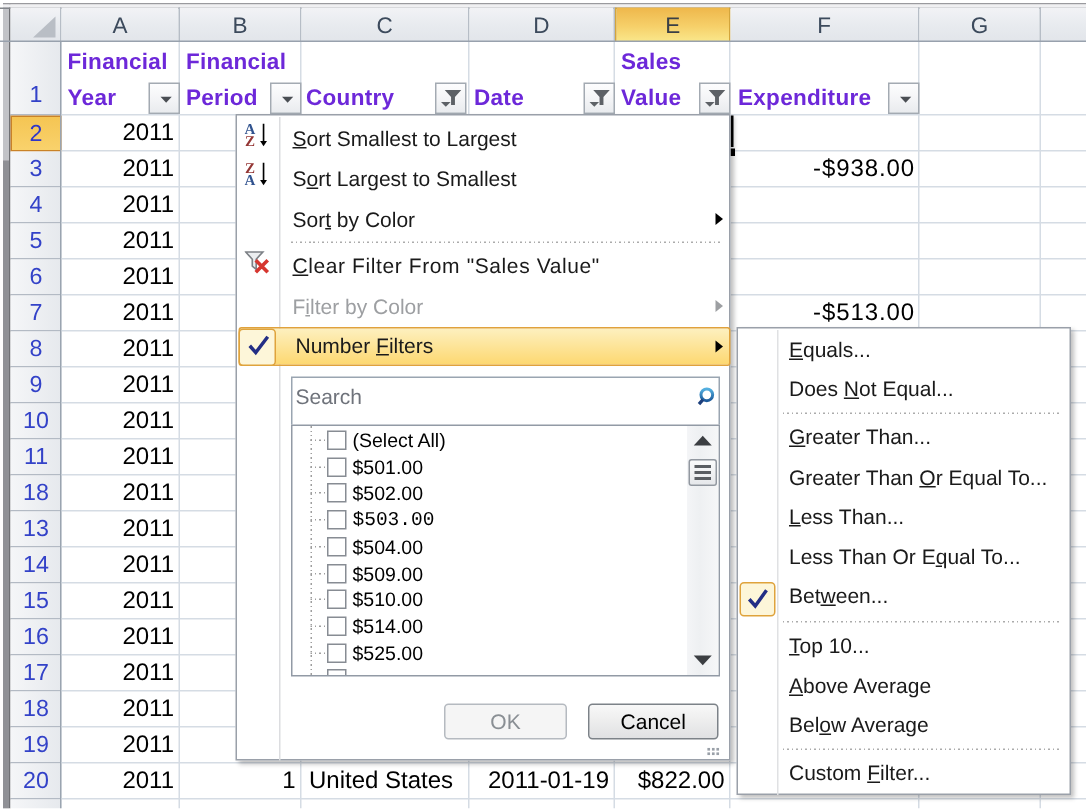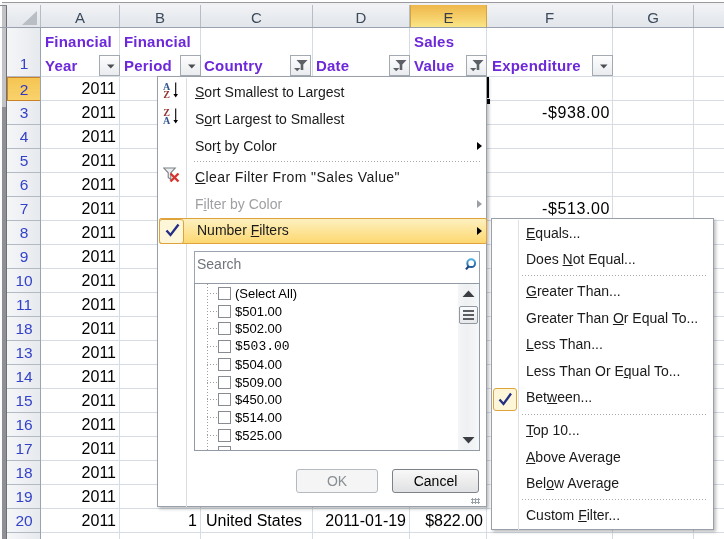--- a/index.html
+++ b/index.html
@@ -246,21 +246,21 @@
         <div class="li" style="left:40px;top:19px;">$501.00</div>
     <div class="cb" style="left:23px;top:38px;"></div>
         <div class="li" style="left:40px;top:36px;">$502.00</div>
     <div class="cb" style="left:23px;top:56px;"></div>
         <div class="li" style="left:40px;top:54px;font-family:Liberation Mono, monospace;">$503.00</div>
     <div class="cb" style="left:23px;top:74px;"></div>
         <div class="li" style="left:40px;top:72px;">$504.00</div>
     <div class="cb" style="left:23px;top:92px;"></div>
         <div class="li" style="left:40px;top:90px;">$509.00</div>
     <div class="cb" style="left:23px;top:109px;"></div>
-        <div class="li" style="left:40px;top:107px;">$450.00</div>
+        <div class="li" style="left:40px;top:107px;">$510.00</div>
     <div class="cb" style="left:23px;top:127px;"></div>
         <div class="li" style="left:40px;top:125px;">$514.00</div>
     <div class="cb" style="left:23px;top:145px;"></div>
         <div class="li" style="left:40px;top:143px;">$525.00</div>
     <div class="cb" style="left:23px;top:162px;"></div>
 
     <div class="abs" style="right:0;top:0;width:21px;height:166px;background:linear-gradient(to right,#f4f5f7,#eef0f2 40%,#f6f7f8);">
       <svg class="abs" style="left:4px;top:6px;" width="13" height="8">
             <polygon points="6.5,0.5 12.5,7 0.5,7" fill="#3b3e42"></polygon>
           </svg>

